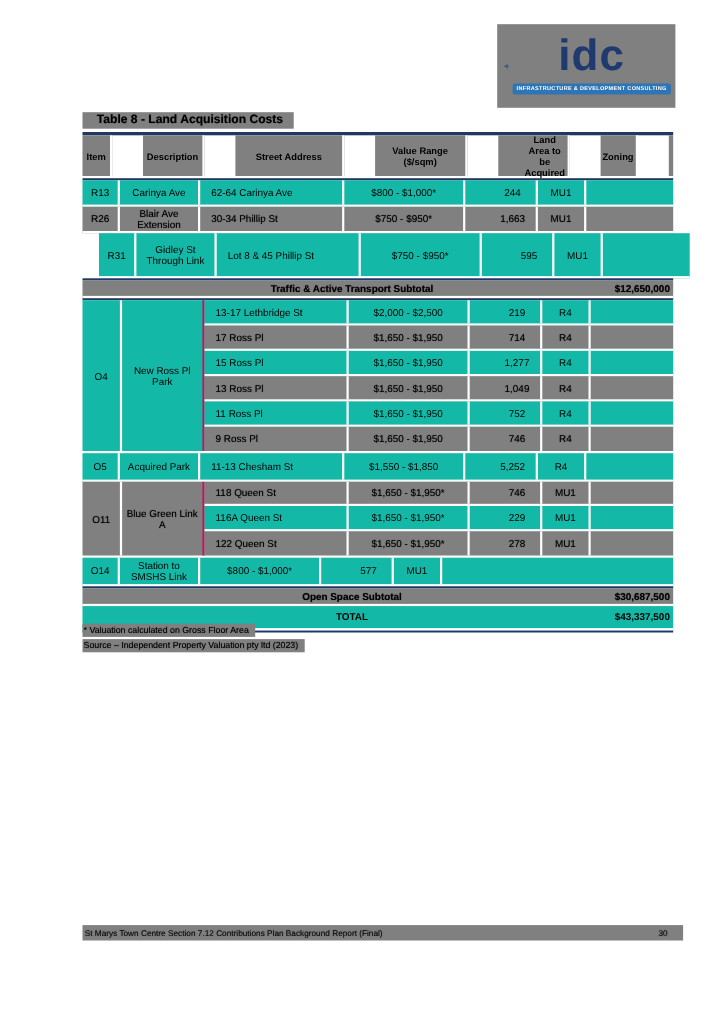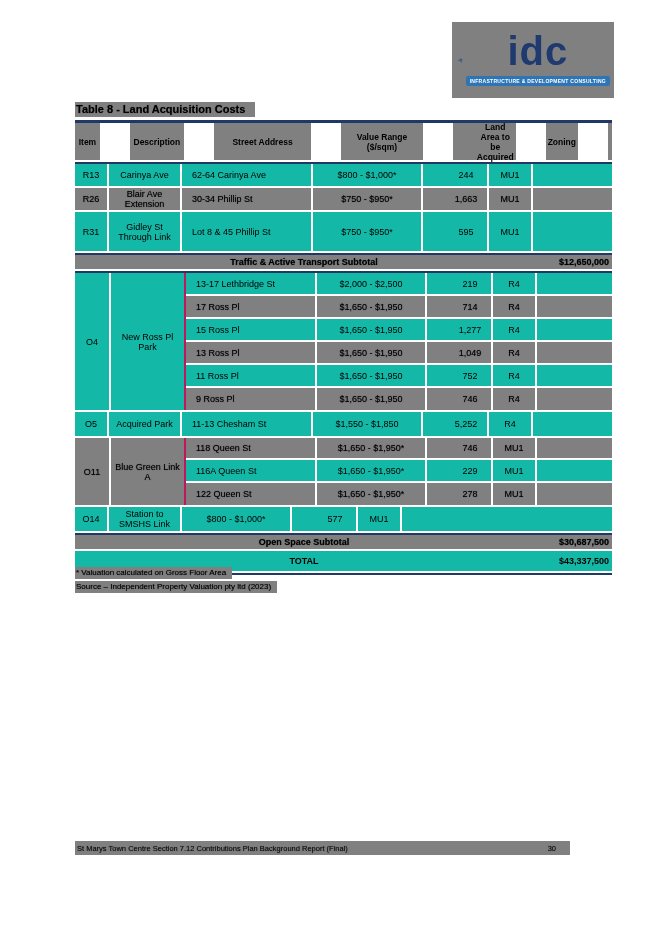--- a/index.html
+++ b/index.html
@@ -18,77 +18,77 @@
     font-size:40px; font-weight:bold; color:#1E3A6E; line-height:48px;
     letter-spacing:1px;
   }
   .logo-tagline {
     margin-top:1px; background:#2E75B6; color:#fff; font-size:5px; font-weight:bold;
     letter-spacing:0.3px; padding:2px 4px; white-space:nowrap; border-radius:2px;
   }
   
   .title-strip {
     position:absolute; left:75px; top:102px; background:#808080; color:#000;
-    font-size:11px; font-weight:bold; padding:1px 10px 2px 1px;
+    font-size:11px; font-weight:bold; padding:1px 10px 2px 13px;
     text-shadow:0 0 1px rgba(0,0,0,0.55);
   }
   
   .tbl { position:absolute; left:75px; top:120px; width:537px; }
   .rule { height:2px; background:#1F3864; }
   .rule.thick { height:3px; }
   .row { display:flex; width:100%; border-bottom:2px solid #fff; }
   .blue { background:#14b8a6; }
   .gray { background:#808080; }
   .gray .cell, .gray.cell, .gray .gitem, .gray .gdesc, .graytxt { text-shadow:0 0 1px rgba(0,0,0,0.6); }
   .cell {
     display:flex; align-items:center; justify-content:center; text-align:center;
     font-size:9px; line-height:10px; border-right:2px solid #fff; padding:1px 2px;
   }
   .cell:last-child { border-right:none; }
   .c1 { width:34px; } .c2 { width:73px; } .c3 { width:131px; }
   .c4 { width:110px; } .c5 { width:66px;padding-left:24px; } .c6 { width:44px; } .c7 { flex:1; }
   .leftal { justify-content:flex-start; text-align:left; padding-left:10px; }
   .hdr .cell { font-weight:bold; font-size:8.5px; background:#808080; }
-  .h39 { height:39px;gap:28px; } .h24 { height:24px; } .h41 { height:41px; }
+  .h39 { height:39px;gap:28px; } .h24 { height:24px; } .h41 { height:41px;margin-left:15px; }
   .h23 { height:23px; } .h26 { height:26px; } .h22 { height:22px; }
   
   .group { display:flex; width:100%; border-bottom:2px solid #fff; }
   .gleft { width:111px; display:flex; border-right:2px solid #be185d; }
   .gitem {
     width:36px; display:flex; align-items:center; justify-content:center;
     font-size:9px; border-right:2px solid #fff;
   }
   .gleft .gitem { border-right-color:#fff; }
   .gdesc {
     flex:1; display:flex; align-items:center; justify-content:center;
     text-align:center; font-size:9px; line-height:10px; padding:0 3px;
   }
   .gright { flex:1; display:flex; flex-direction:column; }
   .gright .row:last-child { border-bottom:none; }
   
   .subrow { position:relative; width:100%; border-bottom:2px solid #fff; }
   .sublabel {
-    position:absolute; left:0; top:0; bottom:0; width:458px;
+    position:absolute; left:16px; top:0; bottom:0; width:458px;
     display:flex; align-items:center; justify-content:center;
     font-weight:bold; font-size:9px;
   }
   .subamount {
     position:absolute; right:3px; top:0; bottom:0;
     display:flex; align-items:center; font-weight:bold; font-size:9px;
   }
   .h16 { height:16px; }
   
   .footnote {
     position:absolute; left:75px; background:#808080; color:#000;
     font-size:8px; padding:1px 6px 2px 1px; text-shadow:0 0 1px rgba(0,0,0,0.6);
   }
   .fn1 { top:567px; } .fn2 { top:581px; }
   
   .footer-band {
-    position:absolute; left:75px; top:841px; width:495px; height:14px;
+    position:absolute; left:75px; top:841px; width:546px; height:14px;
     background:#808080; display:flex; align-items:center; justify-content:space-between;
     font-size:7.5px; color:#0a0a0a; padding:0 14px 0 2px;
     text-shadow:0 0 1px rgba(0,0,0,0.5);
   }
 </style>
 </head>
 <body>
 
 <div class="page">
 

